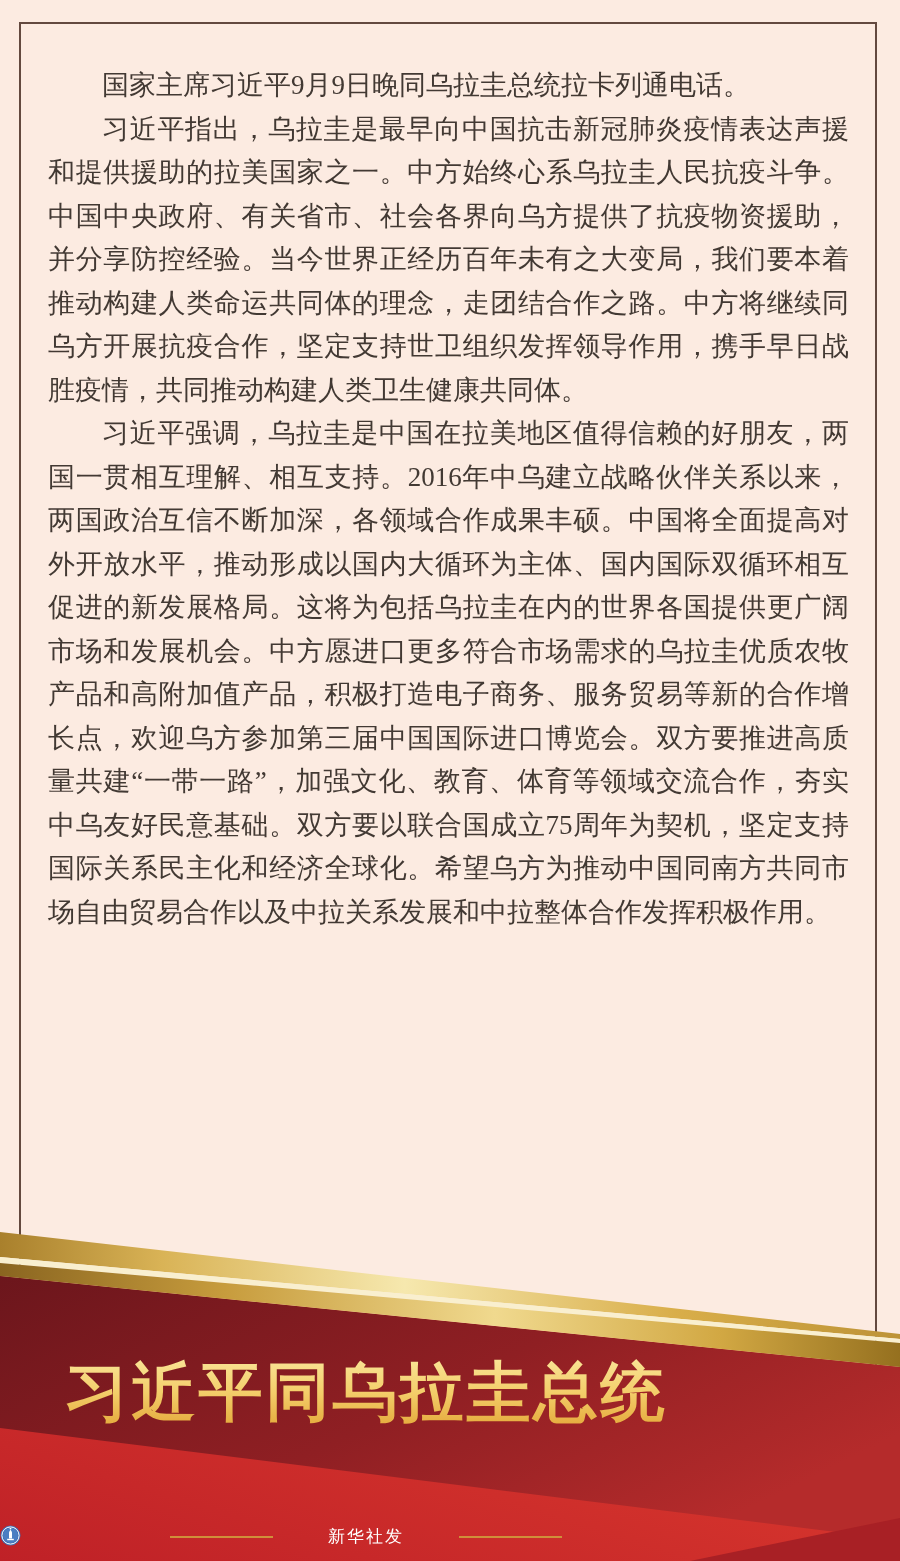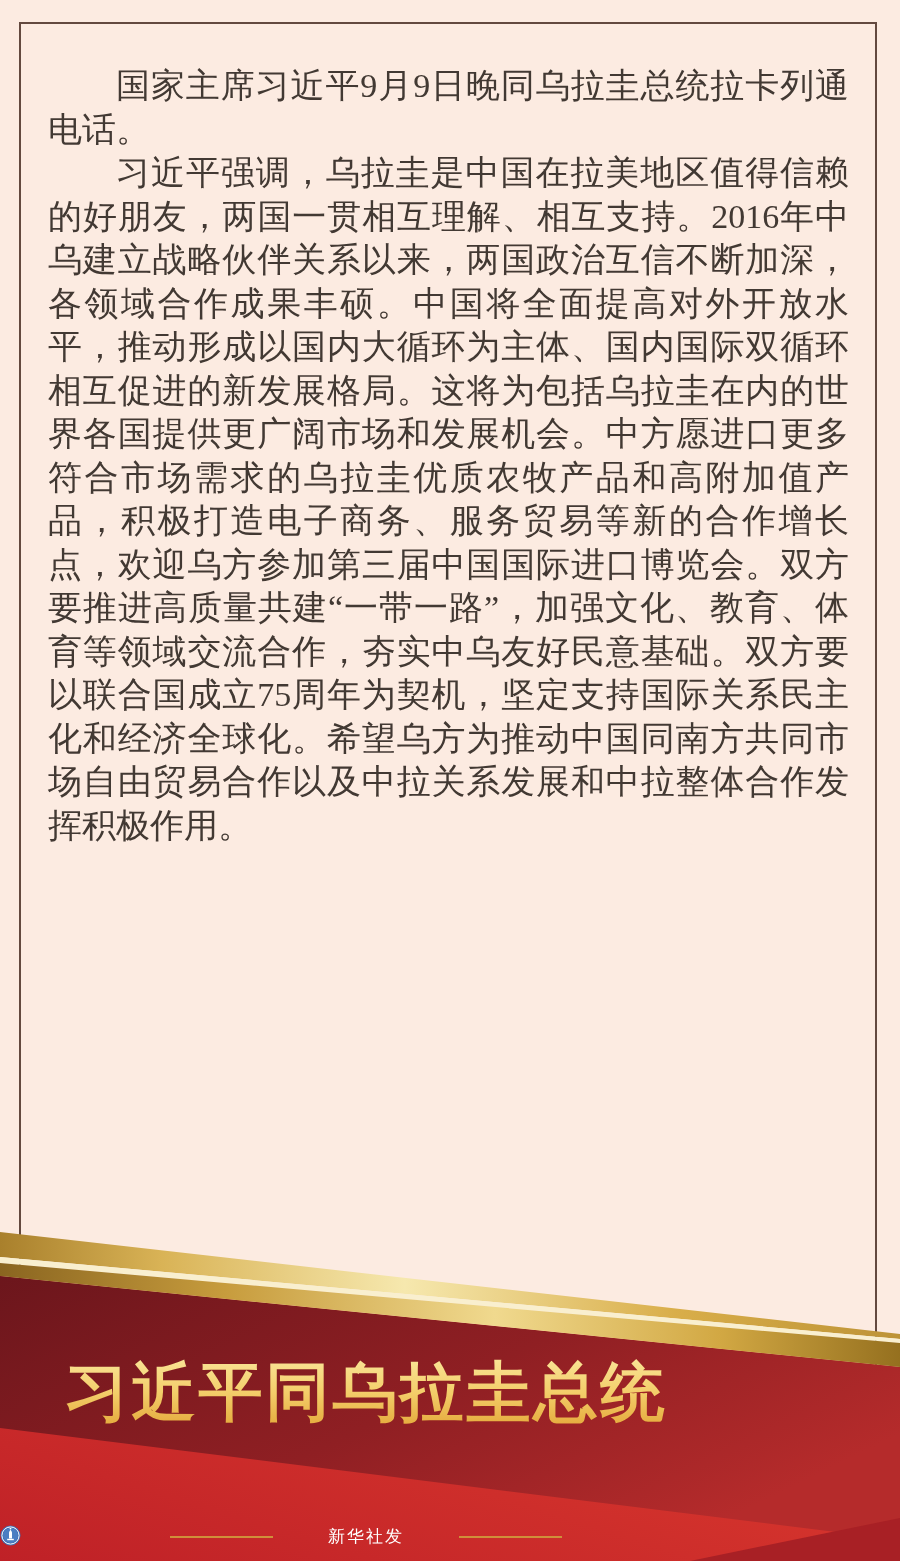--- a/index.html
+++ b/index.html
@@ -9,21 +9,21 @@
     font-family:"Liberation Serif",serif;
   }
   
   .frame{
     position:absolute;left:19px;top:22px;width:858px;height:1539px;
     border:2px solid #63493f;
     box-sizing:border-box;
   }
   .article{
     padding:40px 26px 0 27px;
-    font-size:34px;line-height:43.5px;
+    font-size:27px;line-height:43.5px;
     color:#423933;
     text-align:justify;
   }
   .article p{margin:0;text-indent:2em;}
 
   
   .banner{position:absolute;left:0;top:1200px;width:732px;height:361px;}
   .banner svg{position:absolute;left:0;top:0;}
   .banner-title{
     position:absolute;left:0;right:0;top:150px;z-index:3;
@@ -44,20 +44,21 @@
     color:#ffffff;font-size:17px;letter-spacing:2px;
     font-family:"Liberation Sans",sans-serif;
   }
 </style>
 </head>
 <body>
 
 <div class="frame">
   <div class="article">
     <p>国家主席习近平9月9日晚同乌拉圭总统拉卡列通电话。</p>
+    <p>习近平指出，乌拉圭是最早向中国抗击新冠肺炎疫情表达声援和提供援助的拉美国家之一。中方始终心系乌拉圭人民抗疫斗争。中国中央政府、有关省市、社会各界向乌方提供了抗疫物资援助，并分享防控经验。当今世界正经历百年未有之大变局，我们要本着推动构建人类命运共同体的理念，走团结合作之路。中方将继续同乌方开展抗疫合作，坚定支持世卫组织发挥领导作用，携手早日战胜疫情，共同推动构建人类卫生健康共同体。</p>
     <p>习近平强调，乌拉圭是中国在拉美地区值得信赖的好朋友，两国一贯相互理解、相互支持。2016年中乌建立战略伙伴关系以来，两国政治互信不断加深，各领域合作成果丰硕。中国将全面提高对外开放水平，推动形成以国内大循环为主体、国内国际双循环相互促进的新发展格局。这将为包括乌拉圭在内的世界各国提供更广阔市场和发展机会。中方愿进口更多符合市场需求的乌拉圭优质农牧产品和高附加值产品，积极打造电子商务、服务贸易等新的合作增长点，欢迎乌方参加第三届中国国际进口博览会。双方要推进高质量共建“一带一路”，加强文化、教育、体育等领域交流合作，夯实中乌友好民意基础。双方要以联合国成立75周年为契机，坚定支持国际关系民主化和经济全球化。希望乌方为推动中国同南方共同市场自由贸易合作以及中拉关系发展和中拉整体合作发挥积极作用。</p>
   </div>
 </div>
 
 <div class="banner">
   <svg width="900" height="361" viewBox="0 0 900 361">
     <defs>
       <linearGradient id="gBand1" x1="0" y1="0" x2="1" y2="0">
         <stop offset="0" stop-color="#a9802c"></stop>
         <stop offset="0.18" stop-color="#d9b356"></stop>

